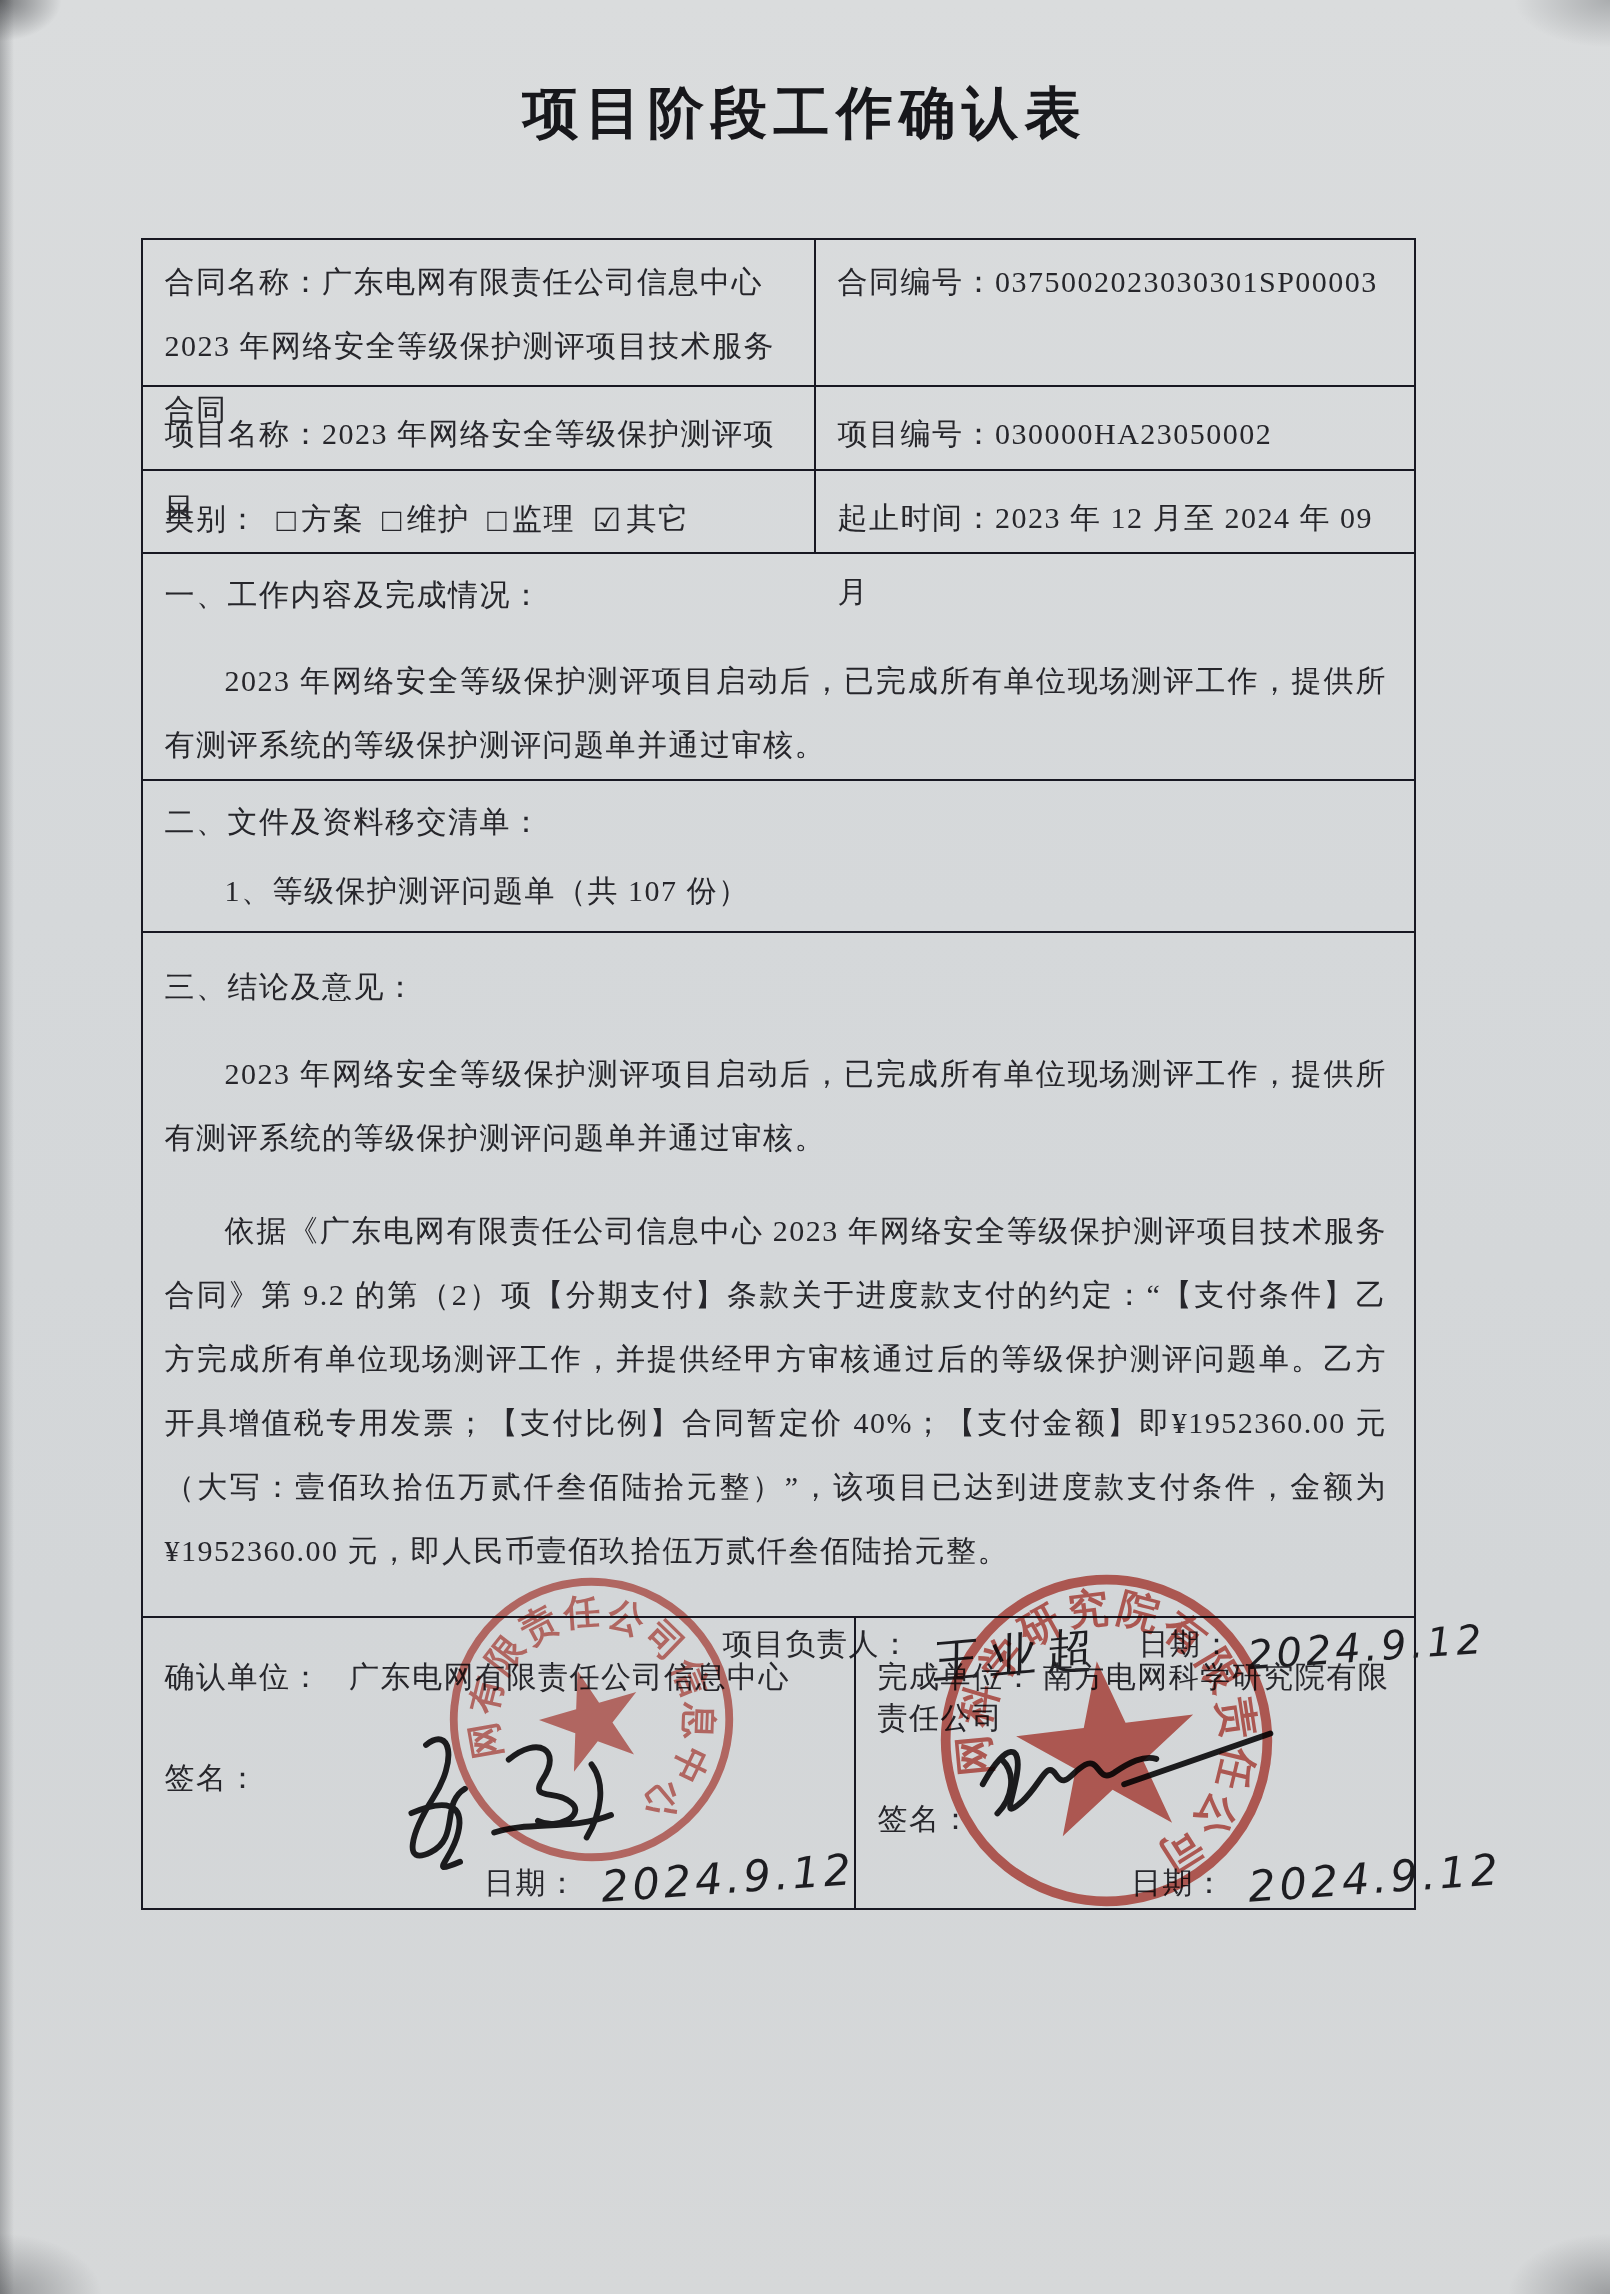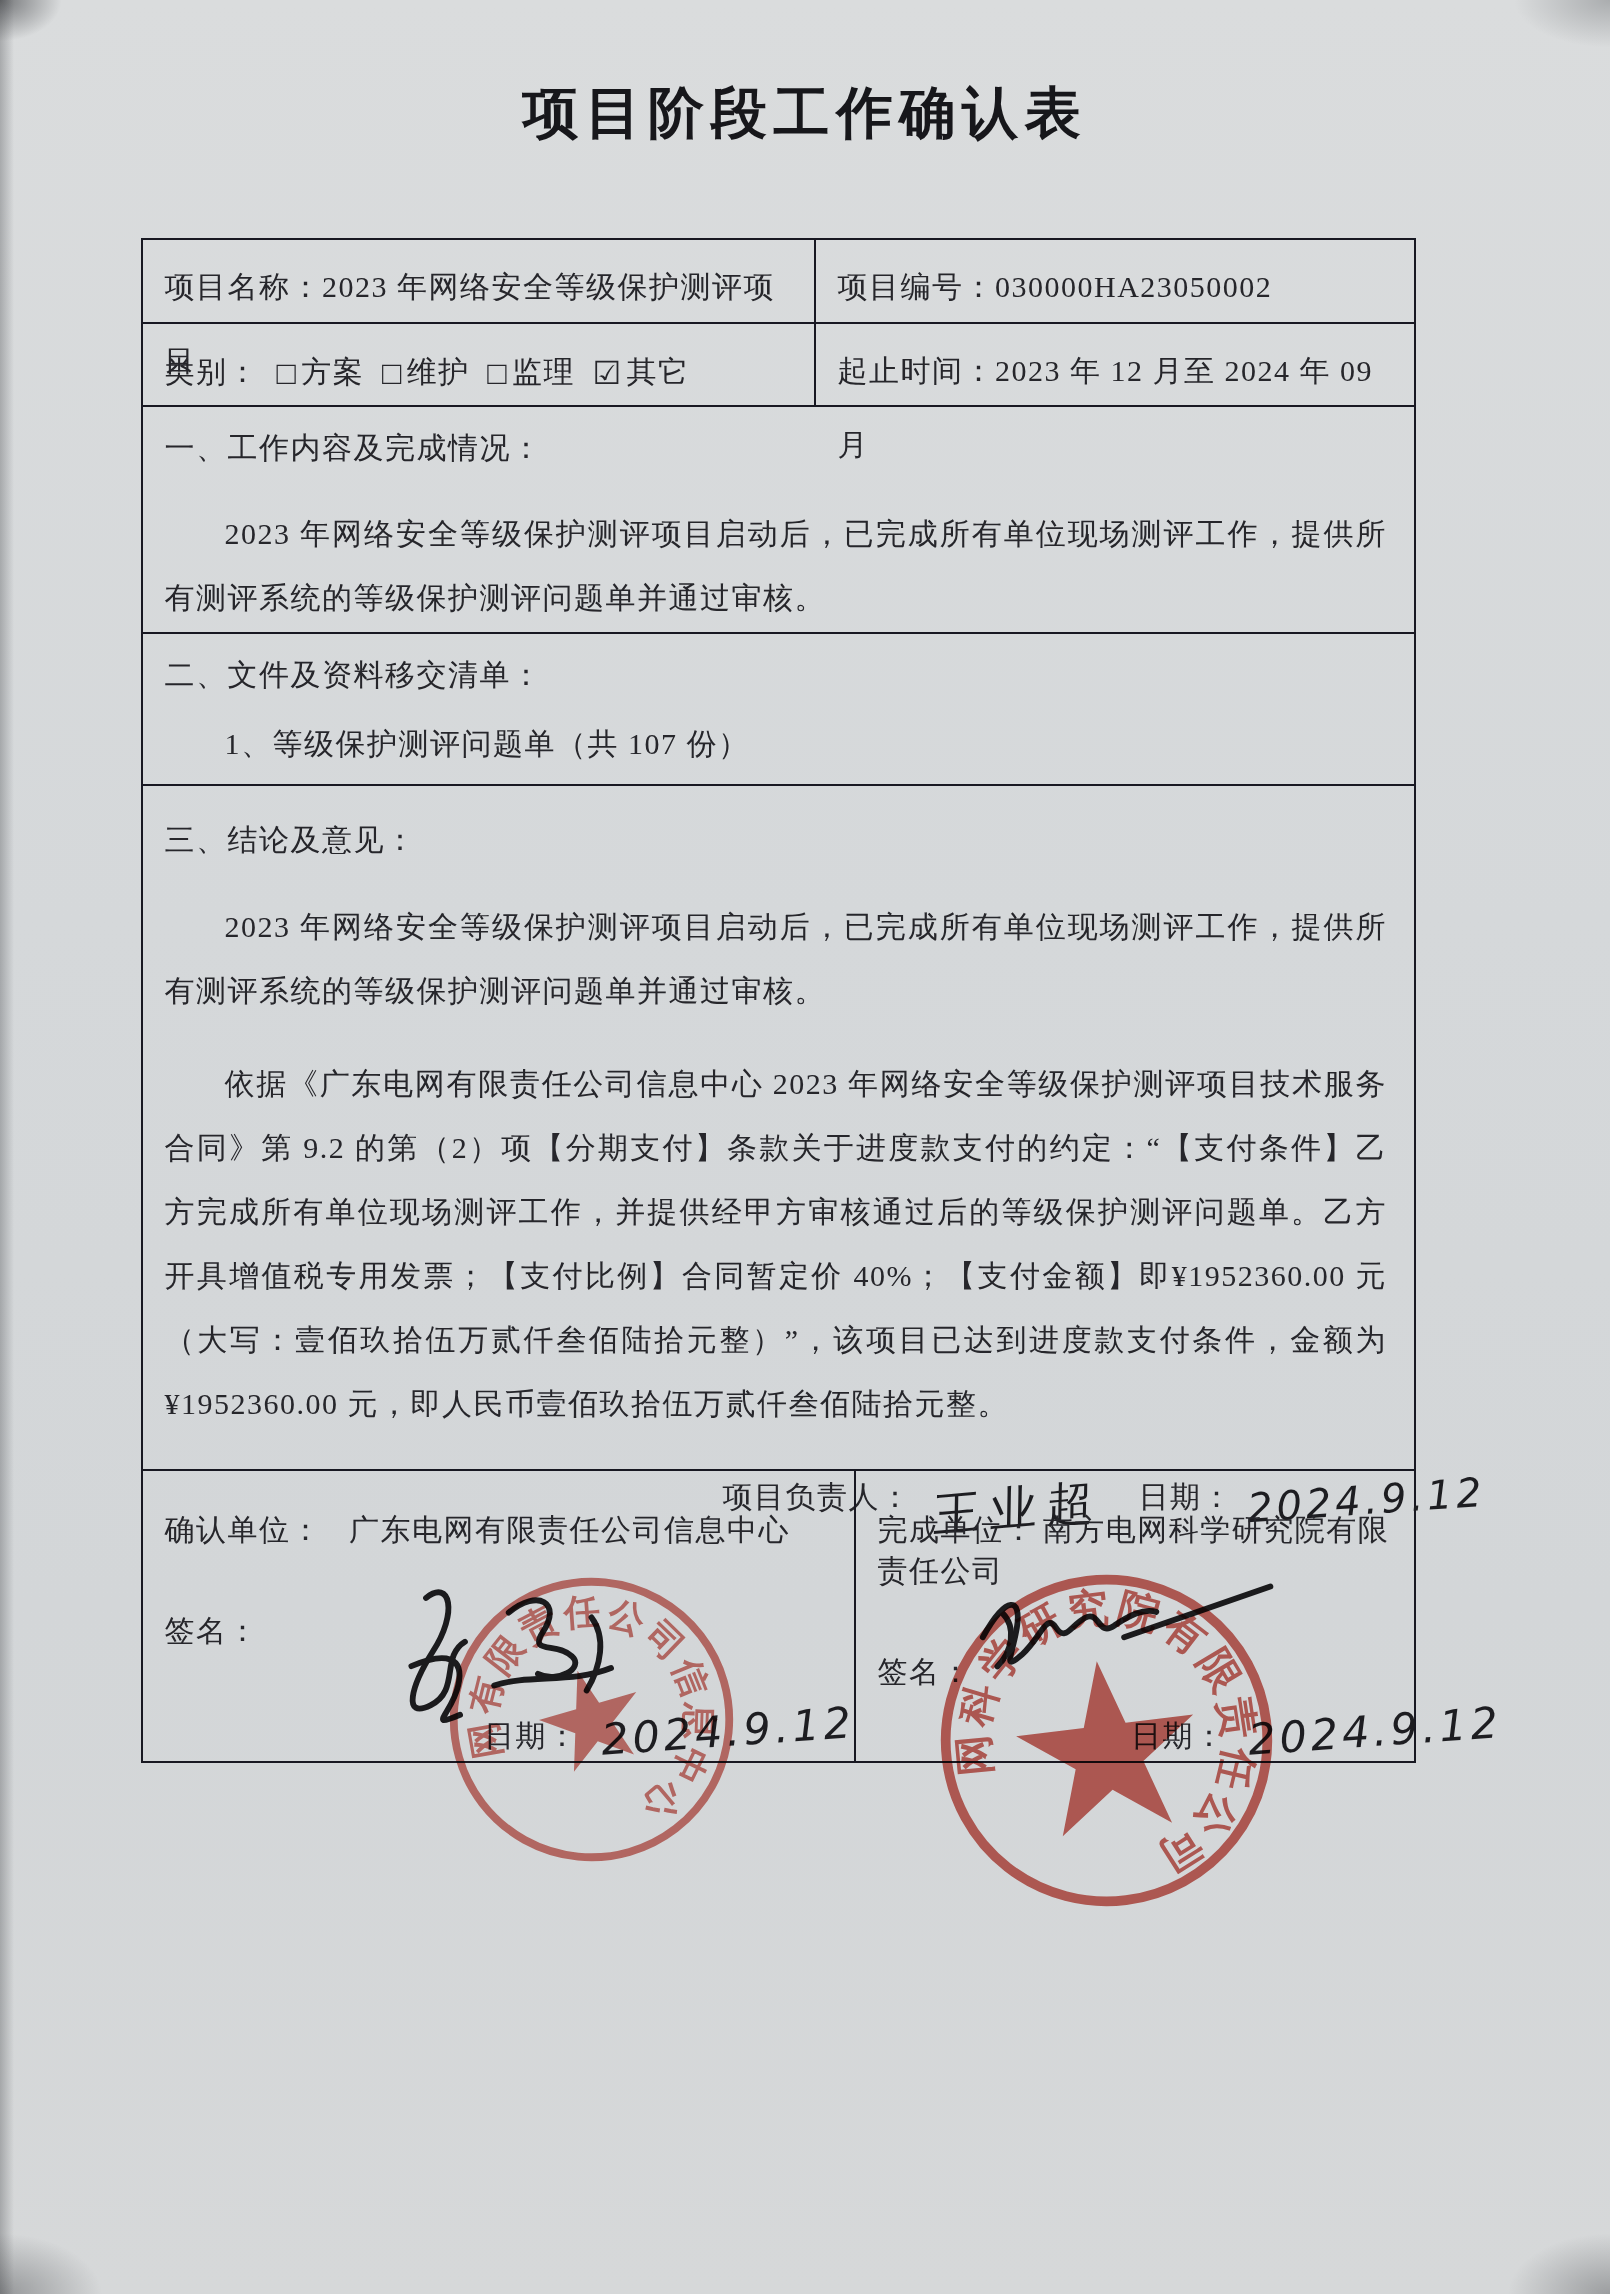--- a/index.html
+++ b/index.html
@@ -85,20 +85,28 @@
 </style>
 </head>
 <body>
 
 <div class="page">
 
   <div class="doc-title">项目阶段工作确认表</div>
 
   <div class="tbl">
 
+    <div class="row r1">
+      <div class="cell c1 pad txt">
+        <span>合同名称：</span><span>广东电网有限责任公司信息中心 2023 年网络安全等级保护测评项目技术服务合同</span>
+      </div>
+      <div class="cell c2 pad txt">
+        <span>合同编号：</span><span>0375002023030301SP00003</span>
+      </div>
+    </div>
 
     <div class="row r2">
       <div class="cell c1 pad txt single">
         <span>项目名称：</span><span>2023 年网络安全等级保护测评项目</span>
       </div>
       <div class="cell c2 pad txt single">
         <span>项目编号：</span><span>030000HA23050002</span>
       </div>
     </div>
 

